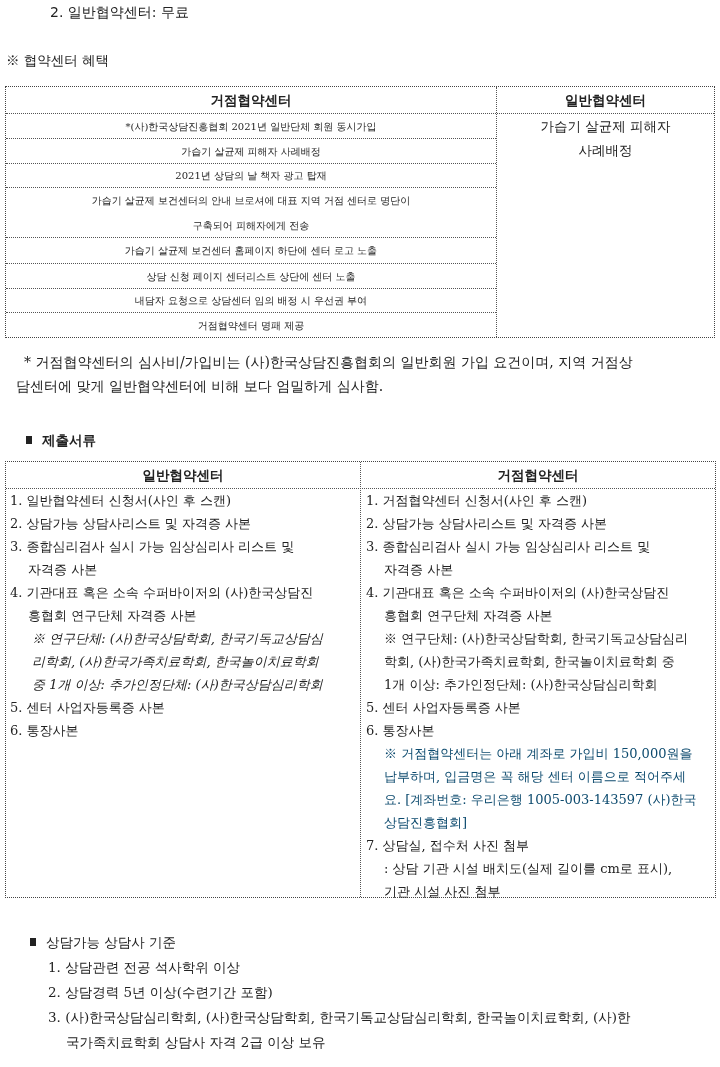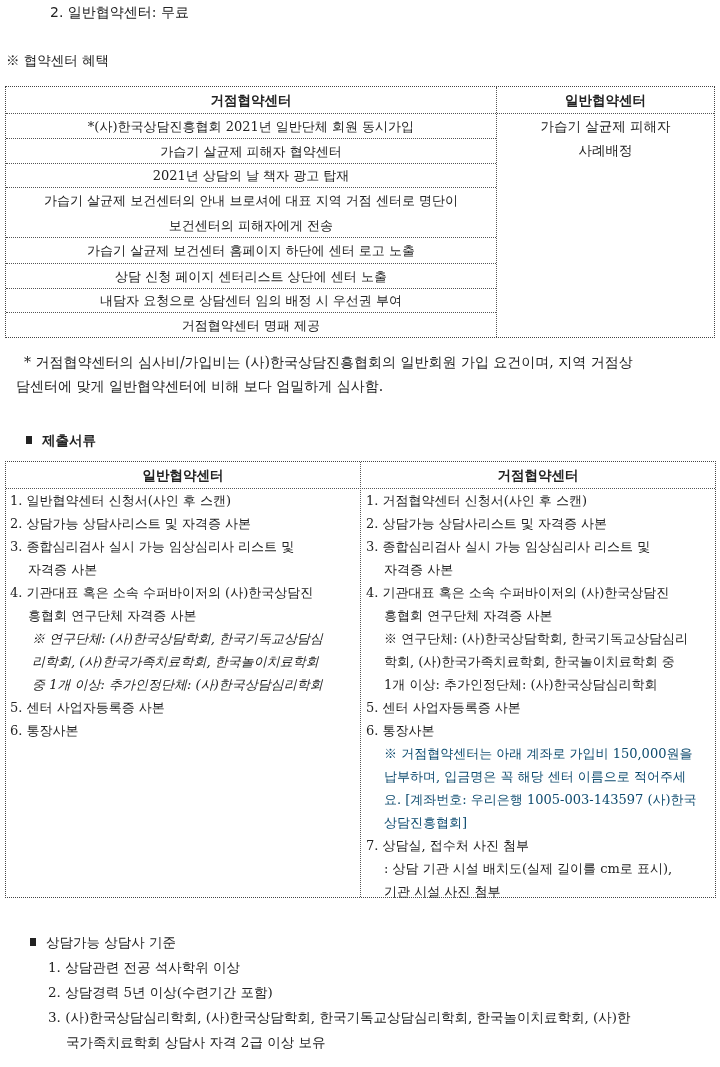--- a/index.html
+++ b/index.html
@@ -12,21 +12,21 @@
 
   .fee-line { left: 50px; top: 4px; font-size: 14px; font-family: "DejaVu Sans", sans-serif; }
   .benefit-title { left: 6px; top: 52px; font-size: 13.5px; }
 
   
   .t1 { position: absolute; left: 5px; top: 86px; width: 710px; height: 252px;
         border: 1.5px dotted #444; box-sizing: border-box; }
   .t1 .vdiv { position: absolute; left: 490px; top: 0; bottom: 0; border-left: 1.2px dotted #555; }
   .t1 .hdr { position: absolute; top: 0; height: 26px; line-height: 26px; text-align: center;
              font-weight: bold; font-size: 13.5px; }
-  .t1 .row { position: absolute; left: 0; width: 490px; text-align: center; font-size: 13px;
+  .t1 .row { position: absolute; left: 0; width: 490px; text-align: center; font-size: 10px;
              border-top: 1.2px dotted #555; box-sizing: border-box; }
   .t1 .right-cell { position: absolute; left: 491px; right: 0; top: 26px; bottom: 0;
                     border-top: 1.2px dotted #555; display: flex; align-items: flex-start; justify-content: center;
                     text-align: center; font-size: 13.5px; line-height: 24px; }
 
   .note { left: 24px; top: 350px; font-size: 14px; line-height: 24px; width: 690px; white-space: normal; }
   .note .l2 { display: block; margin-left: -8px; }
 
   .section-head { left: 26px; top: 432px; font-size: 13.5px; font-weight: bold; }
   .square { display: inline-block; width: 6px; height: 8px; background: #222; margin-right: 10px; vertical-align: 1px; }
@@ -54,25 +54,25 @@
 <div class="line fee-line">2. 일반협약센터: 무료</div>
 
 <div class="line benefit-title">※ 협약센터 혜택</div>
 
 <div class="t1">
   <div class="vdiv"></div>
   <div class="hdr" style="left:0;width:490px;">거점협약센터</div>
   <div class="hdr" style="left:491px;right:0;">일반협약센터</div>
 
   <div class="row" style="top:26px;height:25px;line-height:25px;">*(사)한국상담진흥협회 2021년 일반단체 회원 동시가입</div>
-  <div class="row" style="top:51px;height:25px;line-height:25px;">가습기 살균제 피해자 협약센터</div>
+  <div class="row" style="top:51px;height:25px;line-height:25px;">가습기 살균제 피해자 사례배정</div>
   <div class="row" style="top:76px;height:24px;line-height:24px;">2021년 상담의 날 책자 광고 탑재</div>
   <div class="row" style="top:100px;height:50px;line-height:25px;">
     <div>가습기 살균제 보건센터의 안내 브로셔에 대표 지역 거점 센터로 명단이</div>
-    <div>보건센터의 피해자에게 전송</div>
+    <div>구축되어 피해자에게 전송</div>
   </div>
   <div class="row" style="top:150px;height:26px;line-height:26px;">가습기 살균제 보건센터 홈페이지 하단에 센터 로고 노출</div>
   <div class="row" style="top:176px;height:25px;line-height:25px;">상담 신청 페이지 센터리스트 상단에 센터 노출</div>
   <div class="row" style="top:201px;height:24px;line-height:24px;">내담자 요청으로 상담센터 임의 배정 시 우선권 부여</div>
   <div class="row" style="top:225px;height:25px;line-height:25px;">거점협약센터 명패 제공</div>
 
   <div class="right-cell">
     <div>
       <div>가습기 살균제 피해자</div>
       <div>사례배정</div>

